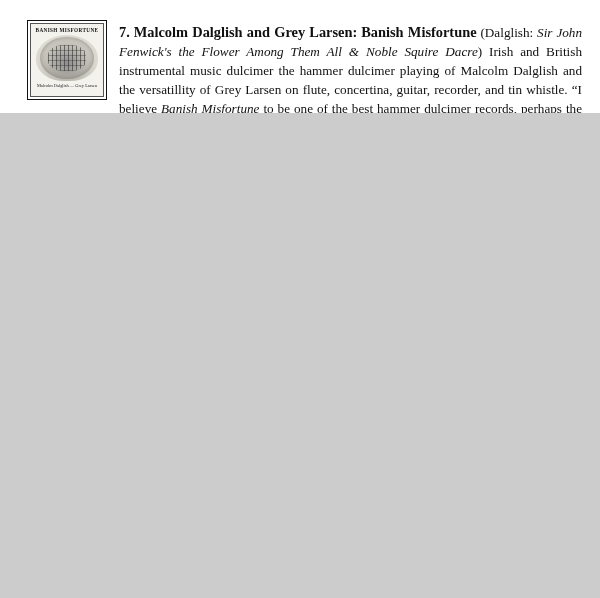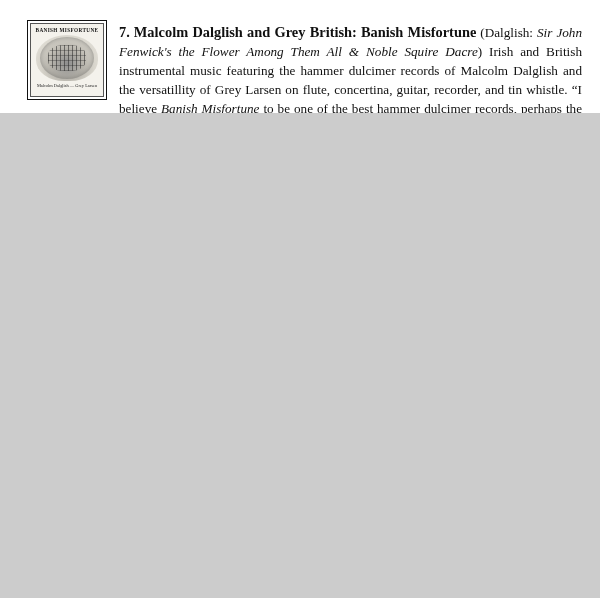--- a/index.html
+++ b/index.html
@@ -149,25 +149,25 @@
     <div class="cover">
       <div class="cover-inner">
         <div class="cover-title">BANISH MISFORTUNE</div>
         <div class="cover-art"></div>
         <div class="cover-caption">Malcolm Dalglish — Grey Larsen</div>
       </div>
     </div>
 
     <div class="entry-text">
       <span class="num-artist">7.</span>
-      <span class="num-artist">Malcolm Dalglish and Grey British:</span>
+      <span class="num-artist">Malcolm Dalglish and Grey Larsen:</span>
       <span class="album">Banish Misfortune</span>
       <span>(Dalglish:</span>
       <span class="it">Sir John Fenwick's the Flower Among Them All &amp; Noble Squire Dacre</span><span>)</span>
-      <span>Irish and British instrumental music featuring the hammer dulcimer records of Malcolm Dalglish and the versatillity of Grey Larsen on flute, concertina, guitar, recorder, and tin whistle. “I believe</span>
+      <span>Irish and British instrumental music dulcimer the hammer dulcimer playing of Malcolm Dalglish and the versatillity of Grey Larsen on flute, concertina, guitar, recorder, and tin whistle. “I believe</span>
       <span class="it">Banish Misfortune</span>
       <span>to be one of the best hammer dulcimer records, perhaps the best of them all” —</span>
       <span class="it">Dulcimer Players News</span><span>.</span>
       <span class="pmark">P</span>
       <span>1977, ©1989, June Appal Recordings. 42m. JAR0016 $16.</span>
     </div>
 
   </div>
 </div>
 

